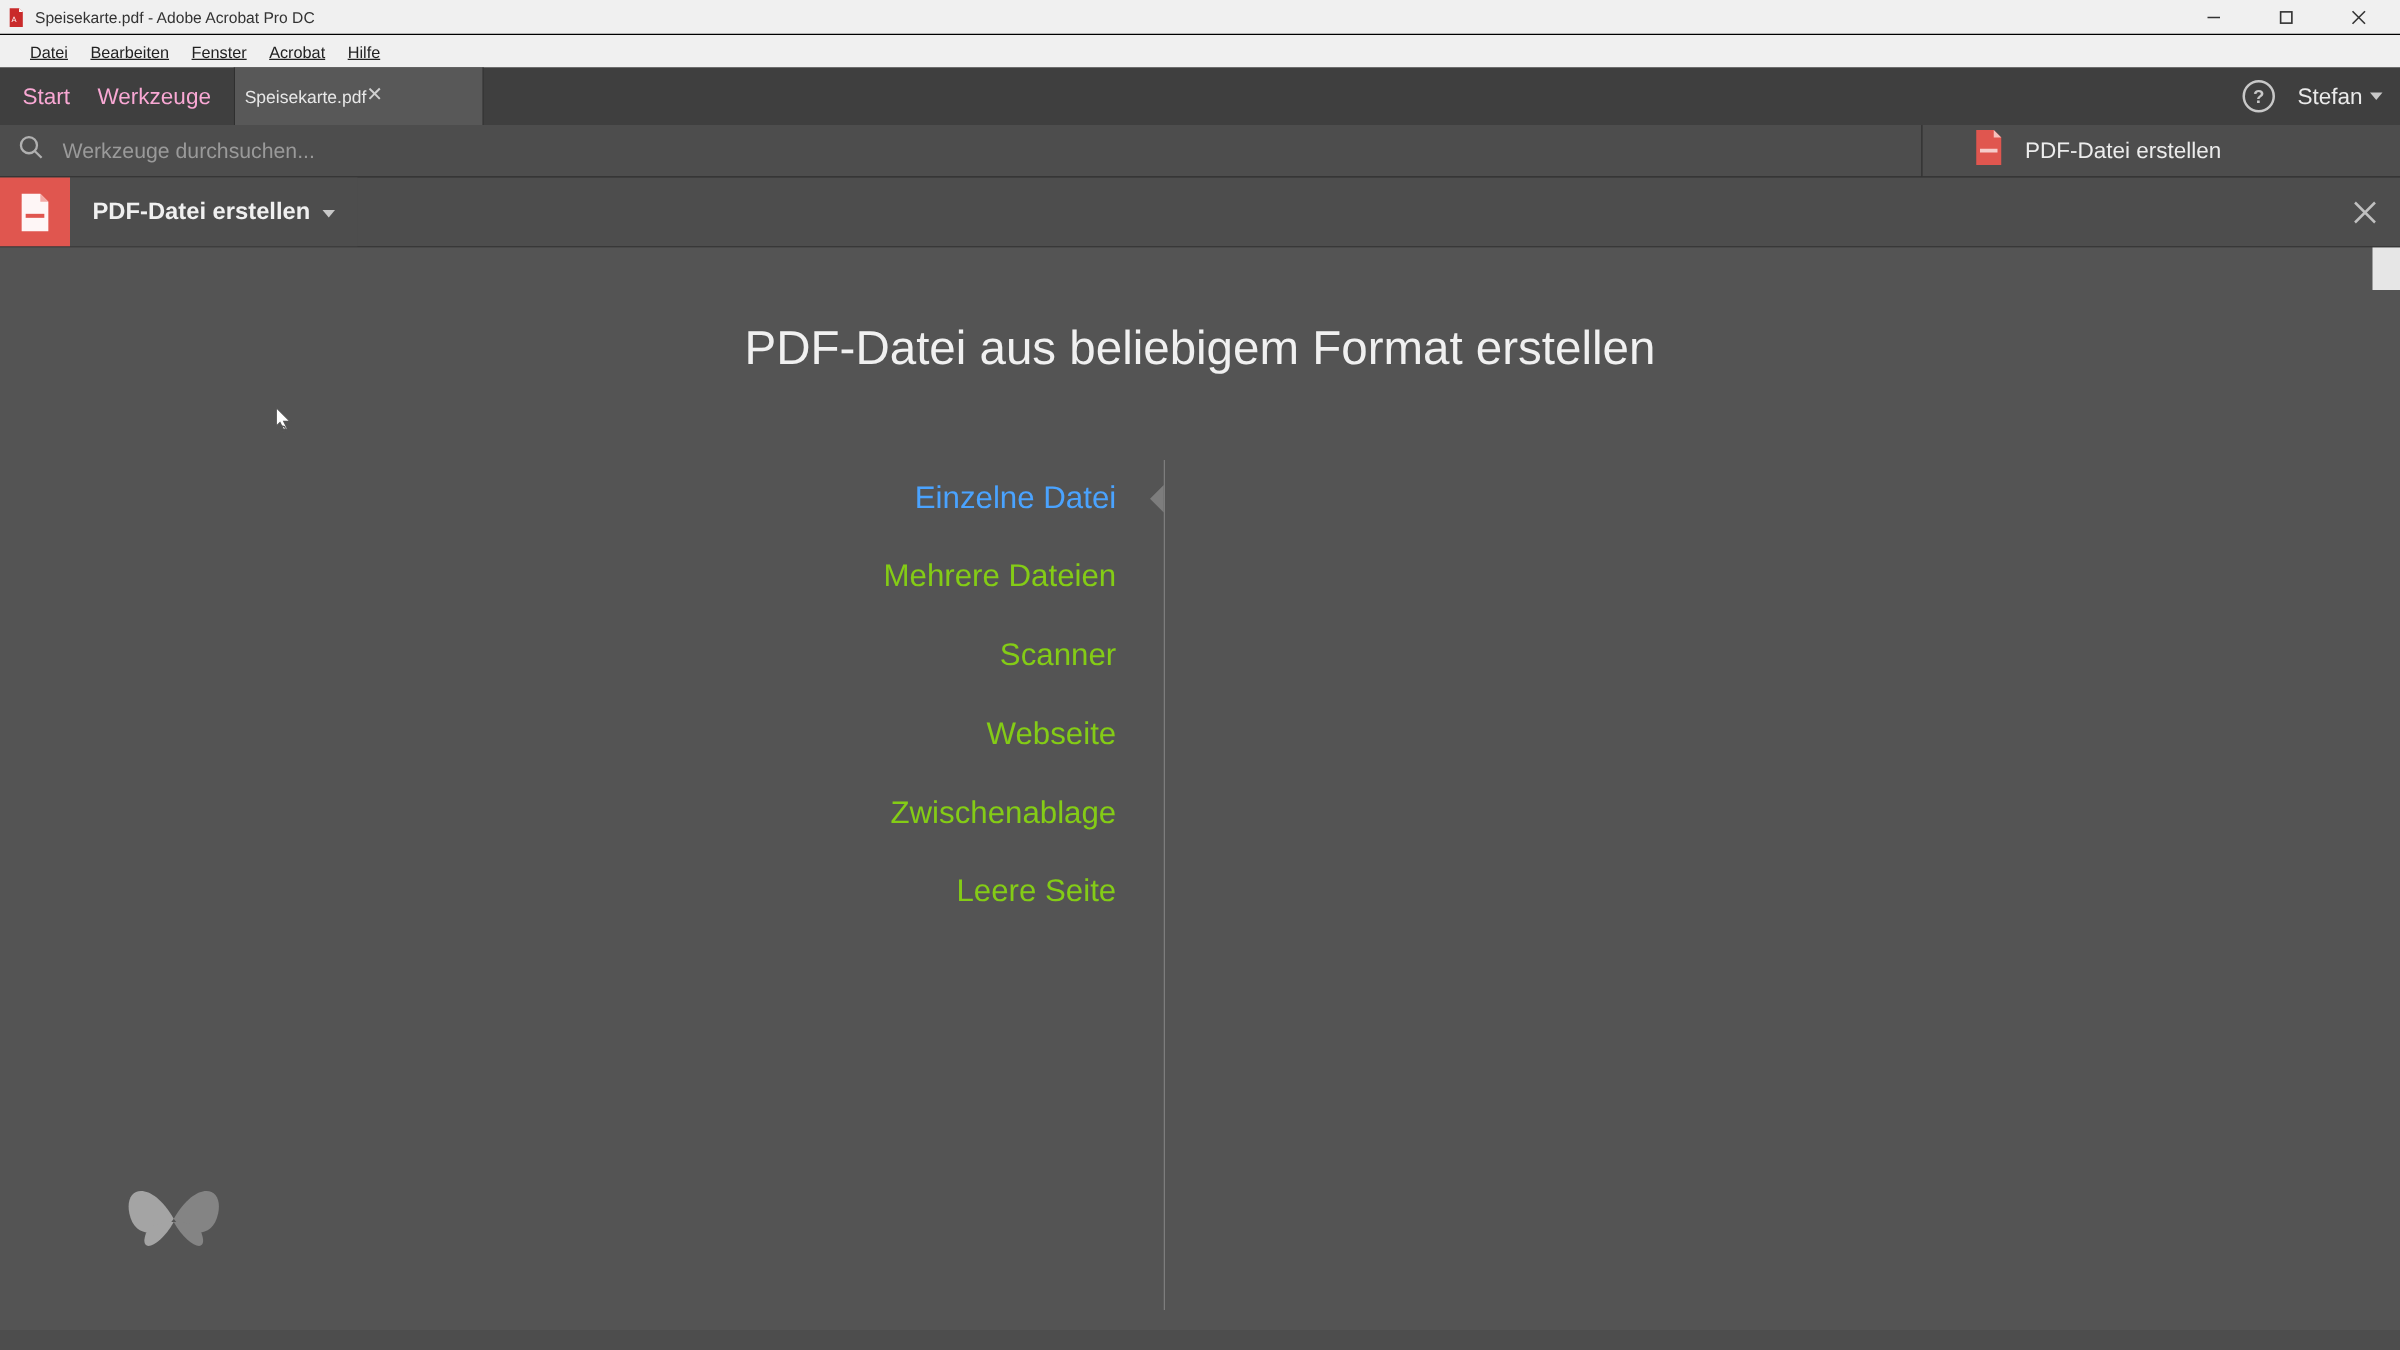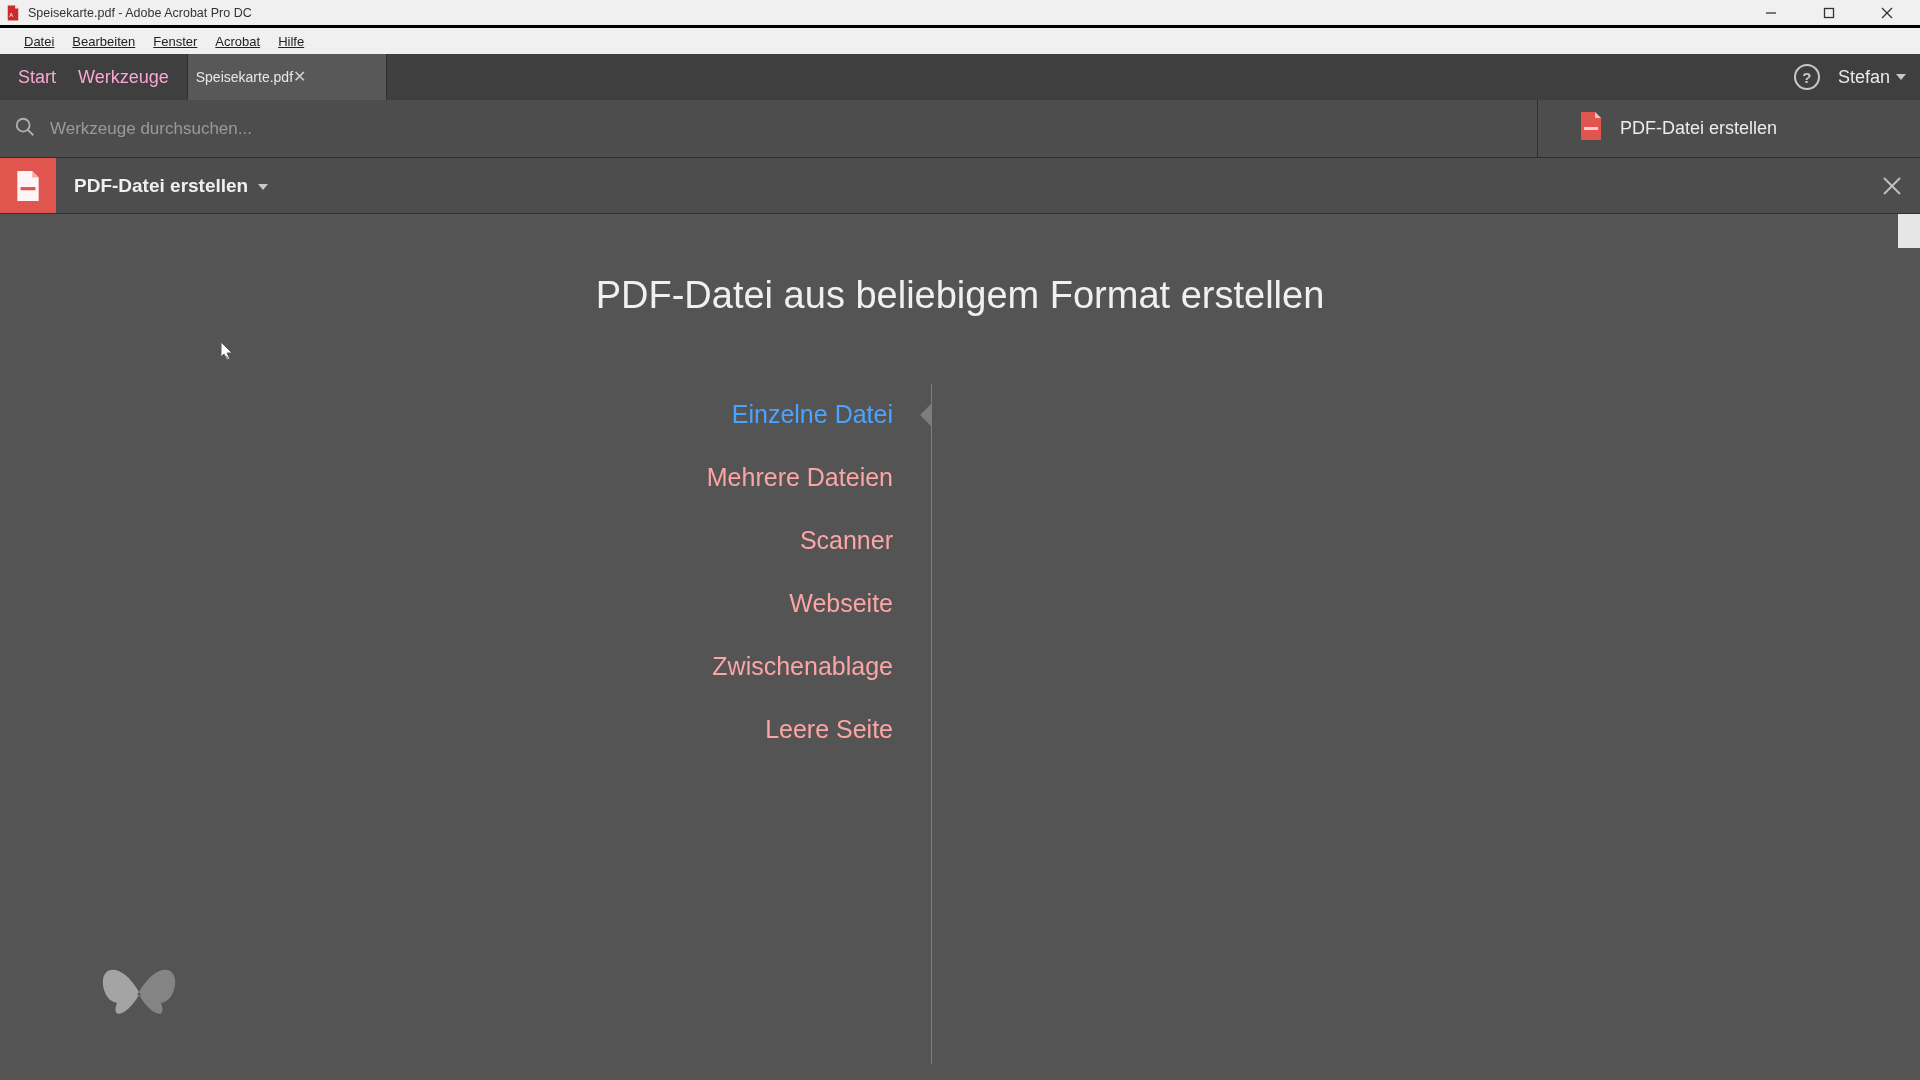--- a/index.html
+++ b/index.html
@@ -5,21 +5,21 @@
   * { box-sizing: border-box; margin: 0; padding: 0; font-family: "Segoe UI", Tahoma, sans-serif; }
   html, body { width: 1920px; height: 1080px; overflow: hidden; background: #4d4d4d; }
 
   
   .titlebar {
     height: 28px;
     background: #f0f0f0;
     display: flex;
     align-items: center;
     padding: 0 4px;
-    border-bottom: 3px solid #000000;
+    border-bottom: 1px solid #000000;
   }
   .titlebar .app-icon {
     width: 18px; height: 18px; margin-right: 6px;
     display: flex; align-items: center; justify-content: center;
   }
   .titlebar .title-text { font-size: 12.5px; color: #333; }
   .titlebar .win-controls { margin-left: auto; display: flex; }
   .titlebar .win-btn {
     width: 58px; height: 28px;
     display: flex; align-items: center; justify-content: center;
@@ -87,21 +87,21 @@
     font-size: 15px; color: #c8c8c8; font-weight: 600;
   }
   .user-menu { font-size: 18px; display: flex; align-items: center; gap: 6px; }
   .caret-down {
     width: 0; height: 0; border-left: 5px solid transparent; border-right: 5px solid transparent;
     border-top: 6px solid #c8c8c8;
   }
 
   
   .row2 {
-    height: 58px;
+    height: 42px;
     display: flex;
     border-bottom: 1px solid #2f2f2f;
   }
   .search-area {
     flex: 1;
     display: flex;
     align-items: center;
     padding: 0 14px;
     gap: 14px;
     border-right: 1px solid #2f2f2f;
@@ -177,21 +177,21 @@
     display: flex;
     flex-direction: column;
     align-items: flex-end;
     padding-right: 38px;
     padding-top: 12px;
     gap: 26px;
   }
   .opt {
     font-size: 25px;
     font-weight: 300;
-    color: #fca5a5;
+    color: #84cc16;
     position: relative;
     padding: 4px 0;
   }
   .opt.selected { color: #4aa3ff; }
   .opt.selected::after {
     content: "";
     position: absolute;
     right: -38px;
     top: 50%;
     transform: translateY(-50%);

